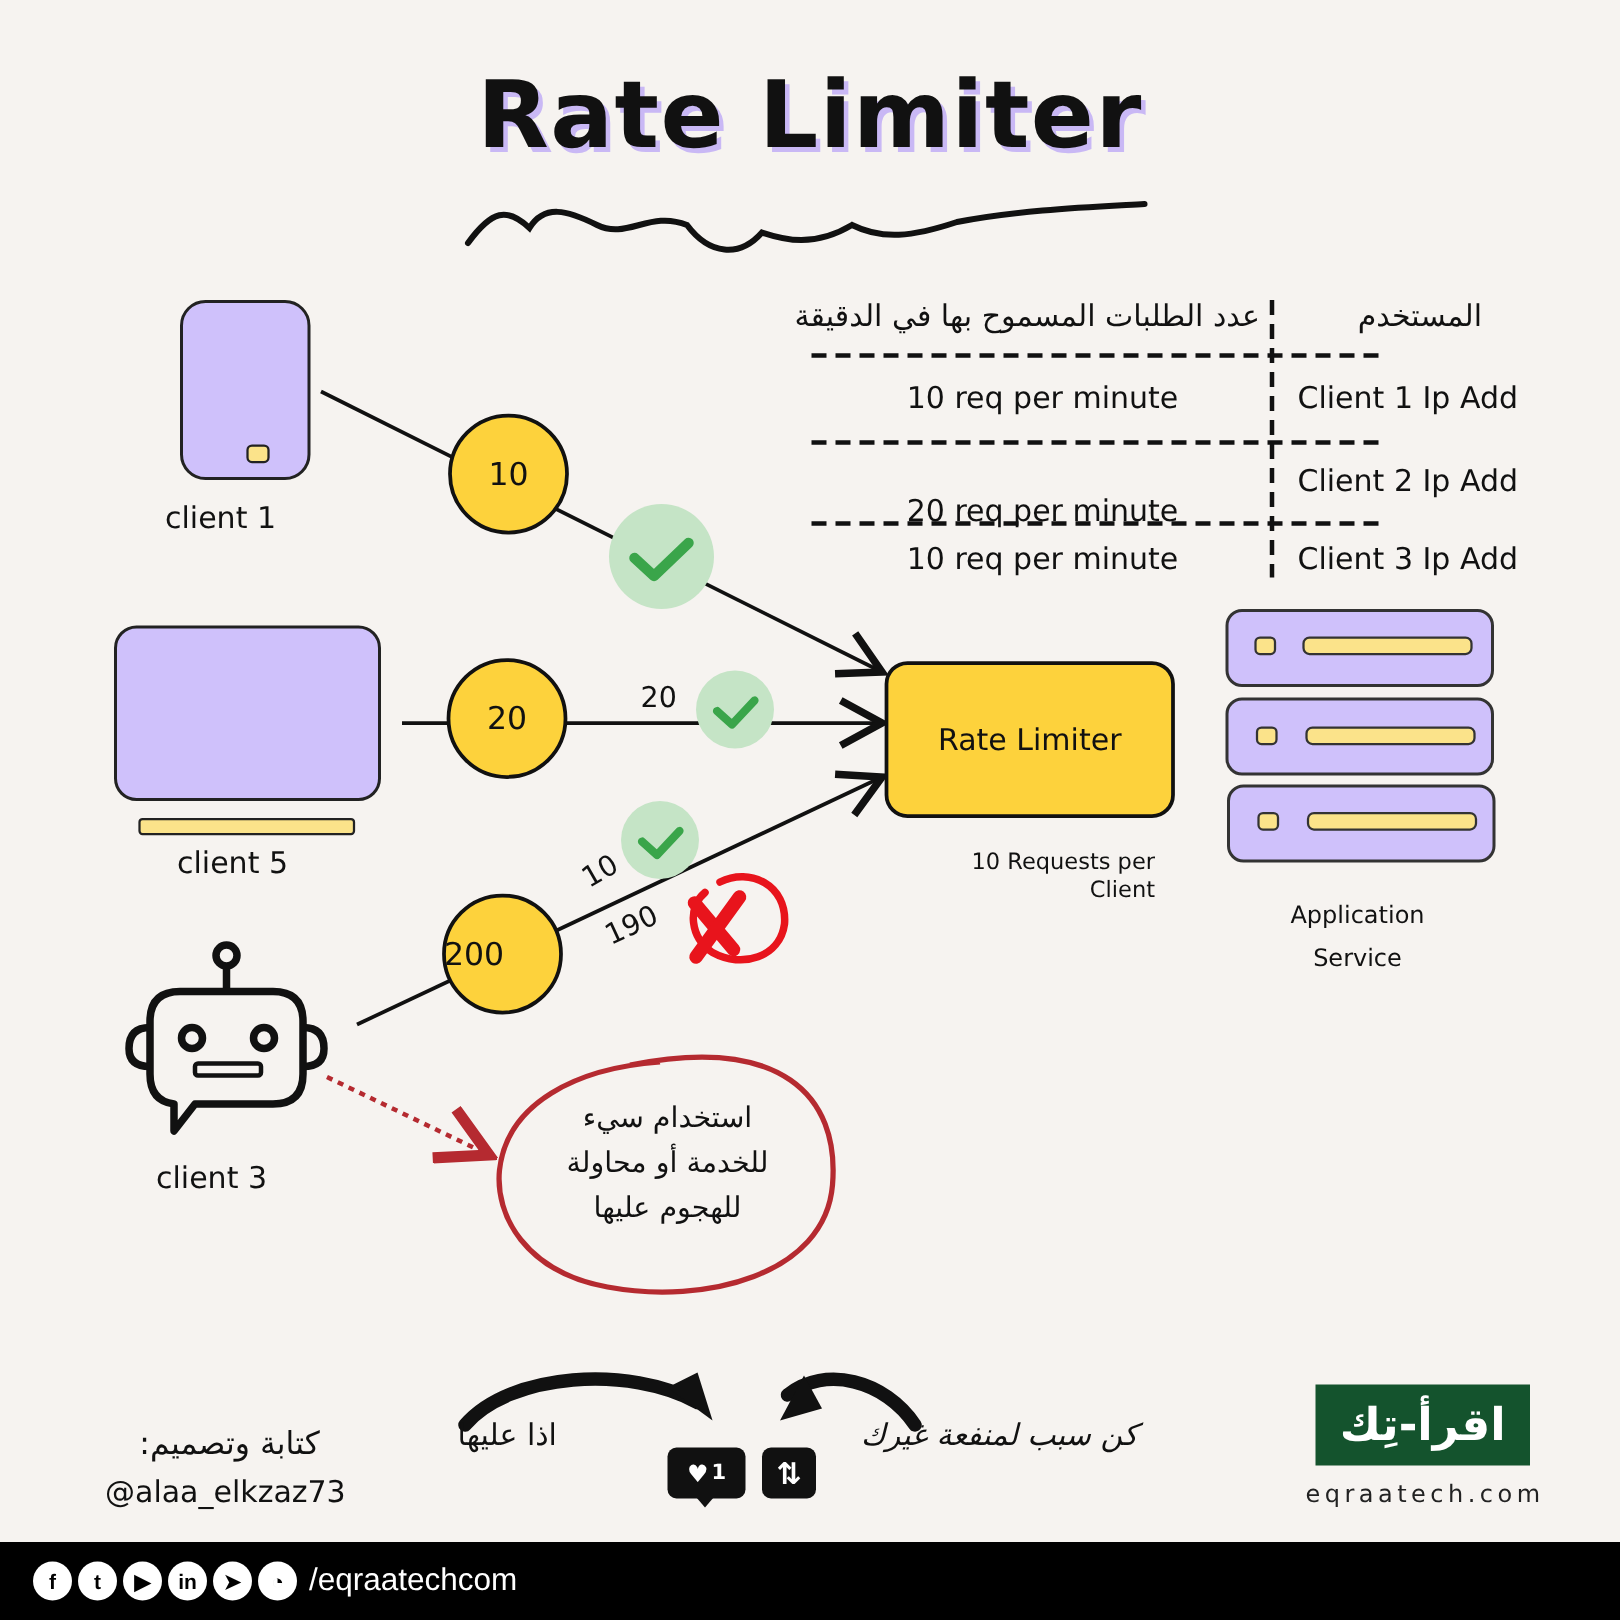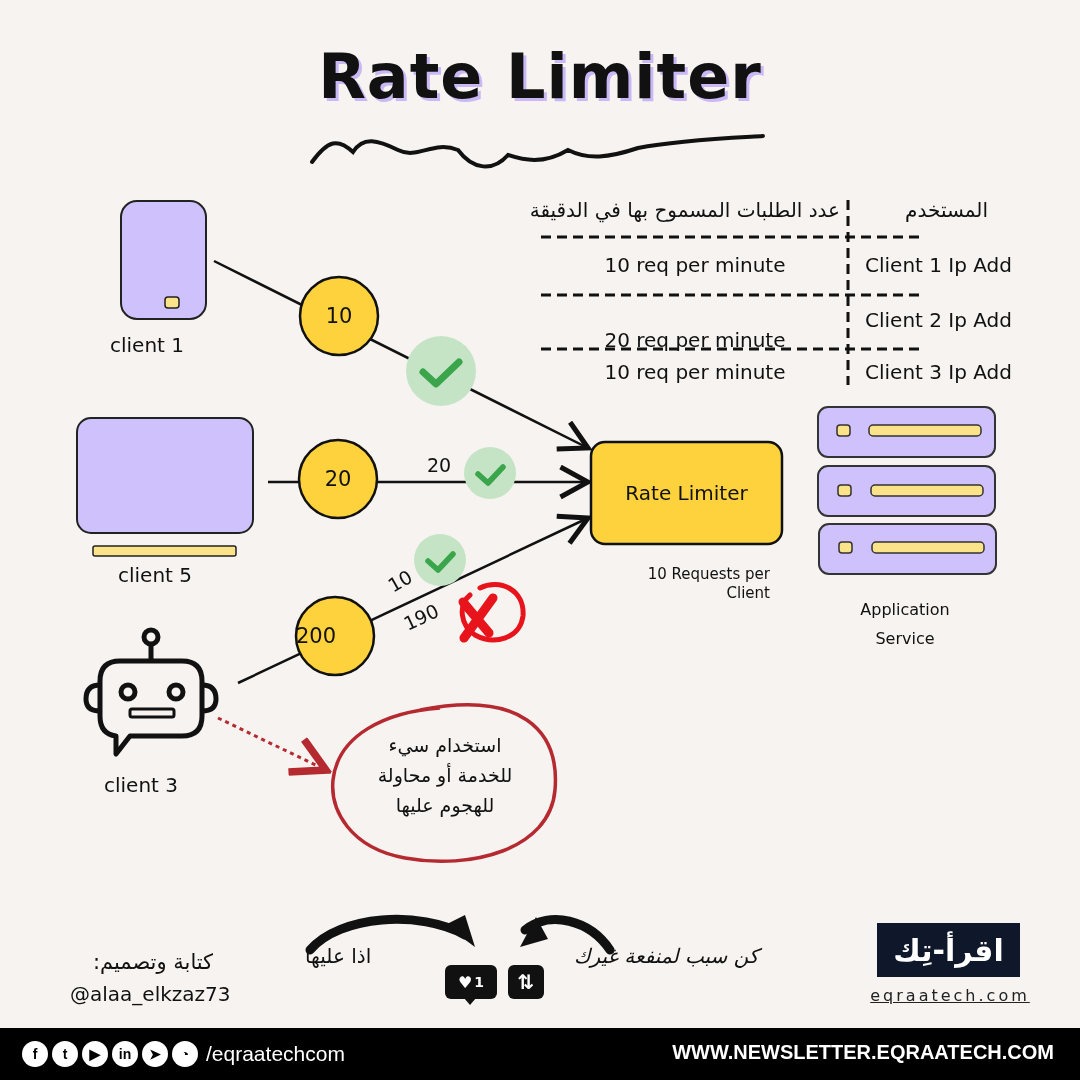--- a/index.html
+++ b/index.html
@@ -160,27 +160,26 @@
   <span>1</span>
 </div>
 <div class="abs" style="left:464px;top:998px;width:0;height:0;border-left:6px solid transparent;border-right:6px solid transparent;border-top:7px solid #111;"></div>
 <div class="abs" style="left:508px;top:965px;width:36px;height:34px;background:#111;border-radius:6px;color:#fff;display:flex;align-items:center;justify-content:center;font-size:20px;font-weight:bold;">
   <span>⇅</span>
 </div>
 
 <div class="abs ar" style="left:78px;top:950px;width:150px;text-align:center;font-size:21px;">كتابة وتصميم:</div>
 <div class="abs" style="left:70px;top:982px;font-size:20px;font-family:'DejaVu Sans',sans-serif;">@alaa_elkzaz73</div>
 
-<div class="abs ar" style="left:877px;top:923px;width:143px;height:54px;background:#0f172a;color:#fff;font-size:30px;font-weight:bold;display:flex;align-items:center;justify-content:center;">اقرأ-تِك</div>
-<div class="abs" style="left:870px;top:986px;width:160px;text-align:center;font-size:16px;letter-spacing:3px;color:#222;text-decoration:underline;">eqraatech.com</div>
+<div class="abs ar" style="left:877px;top:923px;width:143px;height:54px;background:#14532d;color:#fff;font-size:30px;font-weight:bold;display:flex;align-items:center;justify-content:center;">اقرأ-تِك</div>
+<div class="abs" style="left:870px;top:986px;width:160px;text-align:center;font-size:16px;letter-spacing:3px;color:#222;">eqraatech.com</div>
 
 <div class="abs footer">
   <div style="position:absolute;left:22px;top:13px;display:flex;align-items:center;">
     <span class="soc-icon">f</span>
     <span class="soc-icon">t</span>
     <span class="soc-icon">▶</span>
     <span class="soc-icon">in</span>
     <span class="soc-icon">➤</span>
     <span class="soc-icon">◔</span>
     <span style="color:#fff;font-size:21px;font-family:'Liberation Sans',sans-serif;margin-left:4px;">/eqraatechcom</span>
   </div>
-  <div style="position:absolute;right:26px;top:13px;color:#fff;font-size:20px;font-weight:bold;font-family:'Liberation Sans',sans-serif;">WWW.NEWSLETTER.EQRAATECH.COM</div>
 </div>
 
 </body></html>

